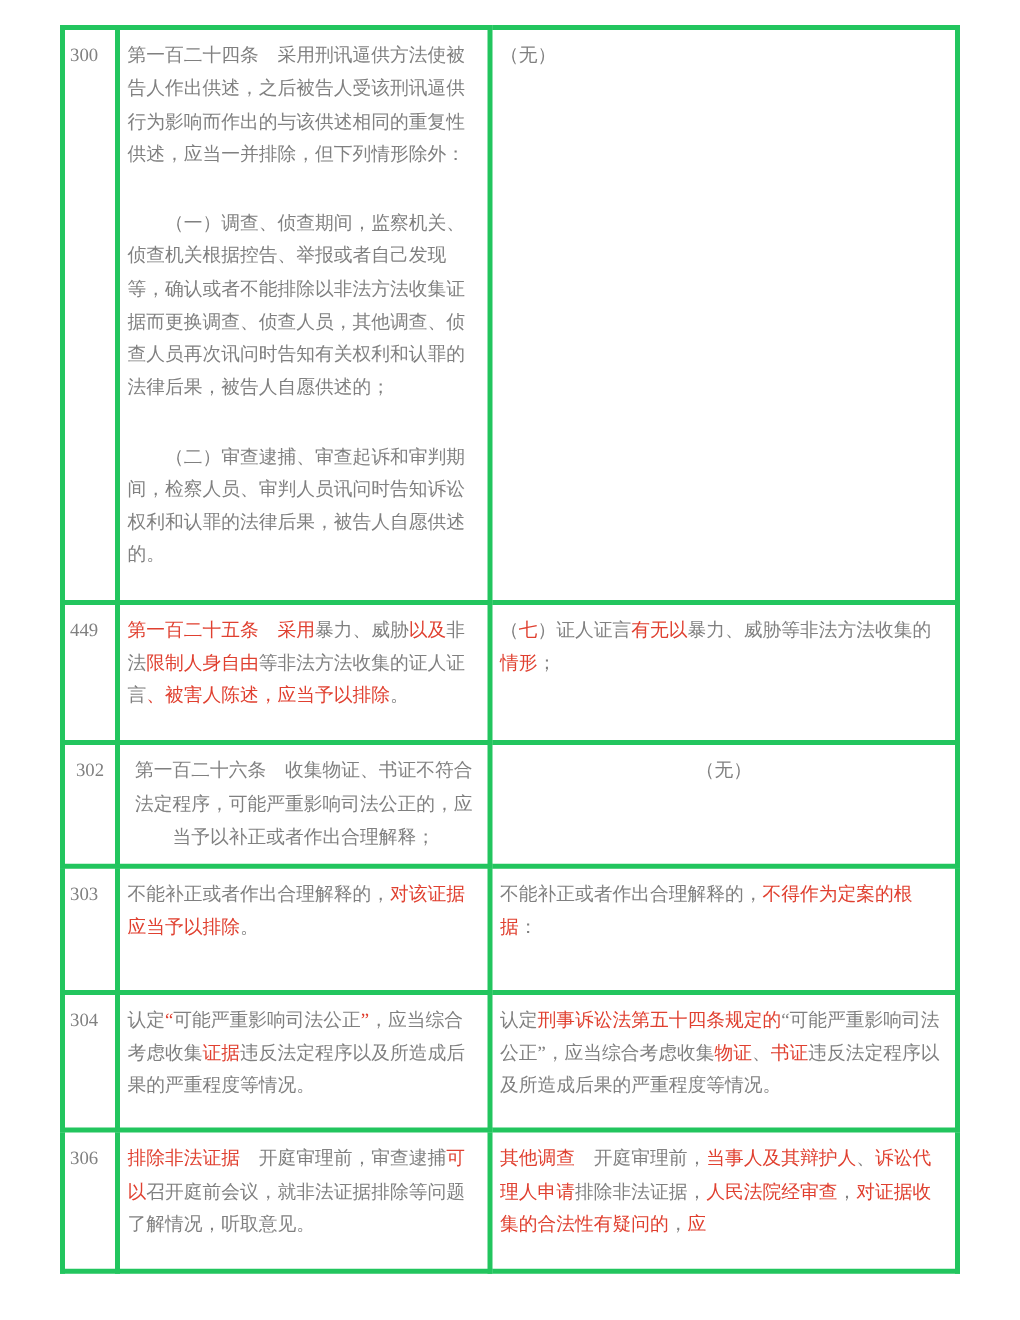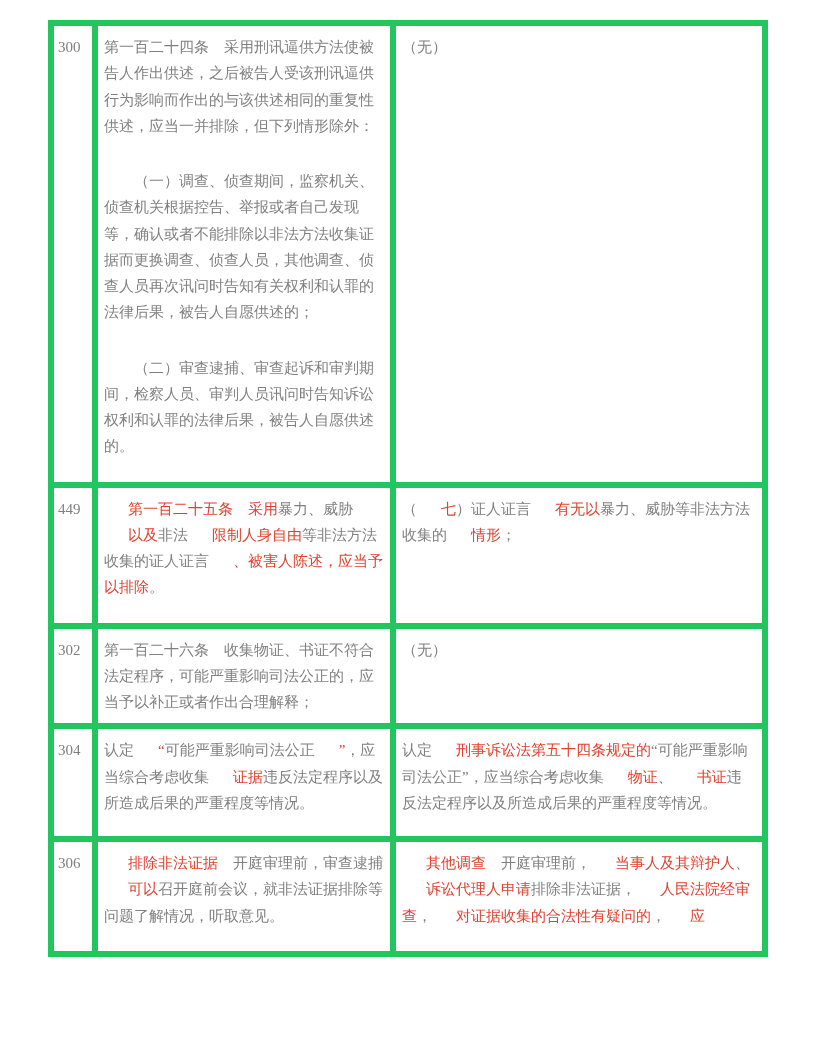--- a/index.html
+++ b/index.html
@@ -11,38 +11,38 @@
     padding: 20px 48px;
     width: 816px;
     color: #808080;
   }
   table {
     border-collapse: collapse;
     width: 100%;
     table-layout: fixed;
   }
   td {
-    border: 6px solid #22c55e;
+    border: 4px solid #22c55e;
     padding: 8px 6px 22px 6px;
     vertical-align: top;
     word-wrap: break-word;
   }
   td.num {
     width: 44px;
     text-align: left;
     color: #808080;
     padding: 8px 4px;
   }
   td.left { width: 298px; }
   td.right { }
-  .red { color: #e04030; margin-left: 24px; }
+  .red { color: #e04030; }
   .para { margin-bottom: 0; }
   .para + .para { margin-top: 29px; }
   .indent { text-indent: 2em; }
-  .row-302 td { padding-bottom: 8px; }
+  .row-302 td { padding-bottom: 8px; text-align: center; }
   .row-303 td { padding-bottom: 36px; }
   .row-304 td { padding-bottom: 20px; }
 </style>
 </head>
 <body>
 
 <table>
   <colgroup>
     <col style="width:44px">
     <col style="width:298px">
@@ -71,20 +71,29 @@
       </tr>
       <tr class="row-302">
         <td class="num">302</td>
         <td class="left">
           <div class="para"><span>第一百二十六条　收集物证、书证不符合法定程序，可能严重影响司法公正的，应当予以补正或者作出合理解释；</span></div>
         </td>
         <td class="right">
           <div class="para"><span>（无）</span></div>
         </td>
       </tr>
+      <tr class="row-303">
+        <td class="num">303</td>
+        <td class="left">
+          <div class="para"><span>不能补正或者作出合理解释的，</span><span class="red">对该证据应当予以排除</span><span>。</span></div>
+        </td>
+        <td class="right">
+          <div class="para"><span>不能补正或者作出合理解释的，</span><span class="red">不得作为定案的根据</span><span>：</span></div>
+        </td>
+      </tr>
       <tr class="row-304">
         <td class="num">304</td>
         <td class="left">
           <div class="para"><span>认定</span><span class="red">“</span><span>可能严重影响司法公正</span><span class="red">”</span><span>，应当综合考虑收集</span><span class="red">证据</span><span>违反法定程序以及所造成后果的严重程度等情况。</span></div>
         </td>
         <td class="right">
           <div class="para"><span>认定</span><span class="red">刑事诉讼法第五十四条规定的</span><span>“可能严重影响司法公正”，应当综合考虑收集</span><span class="red">物证</span><span>、</span><span class="red">书证</span><span>违反法定程序以及所造成后果的严重程度等情况。</span></div>
         </td>
       </tr>
       <tr>

